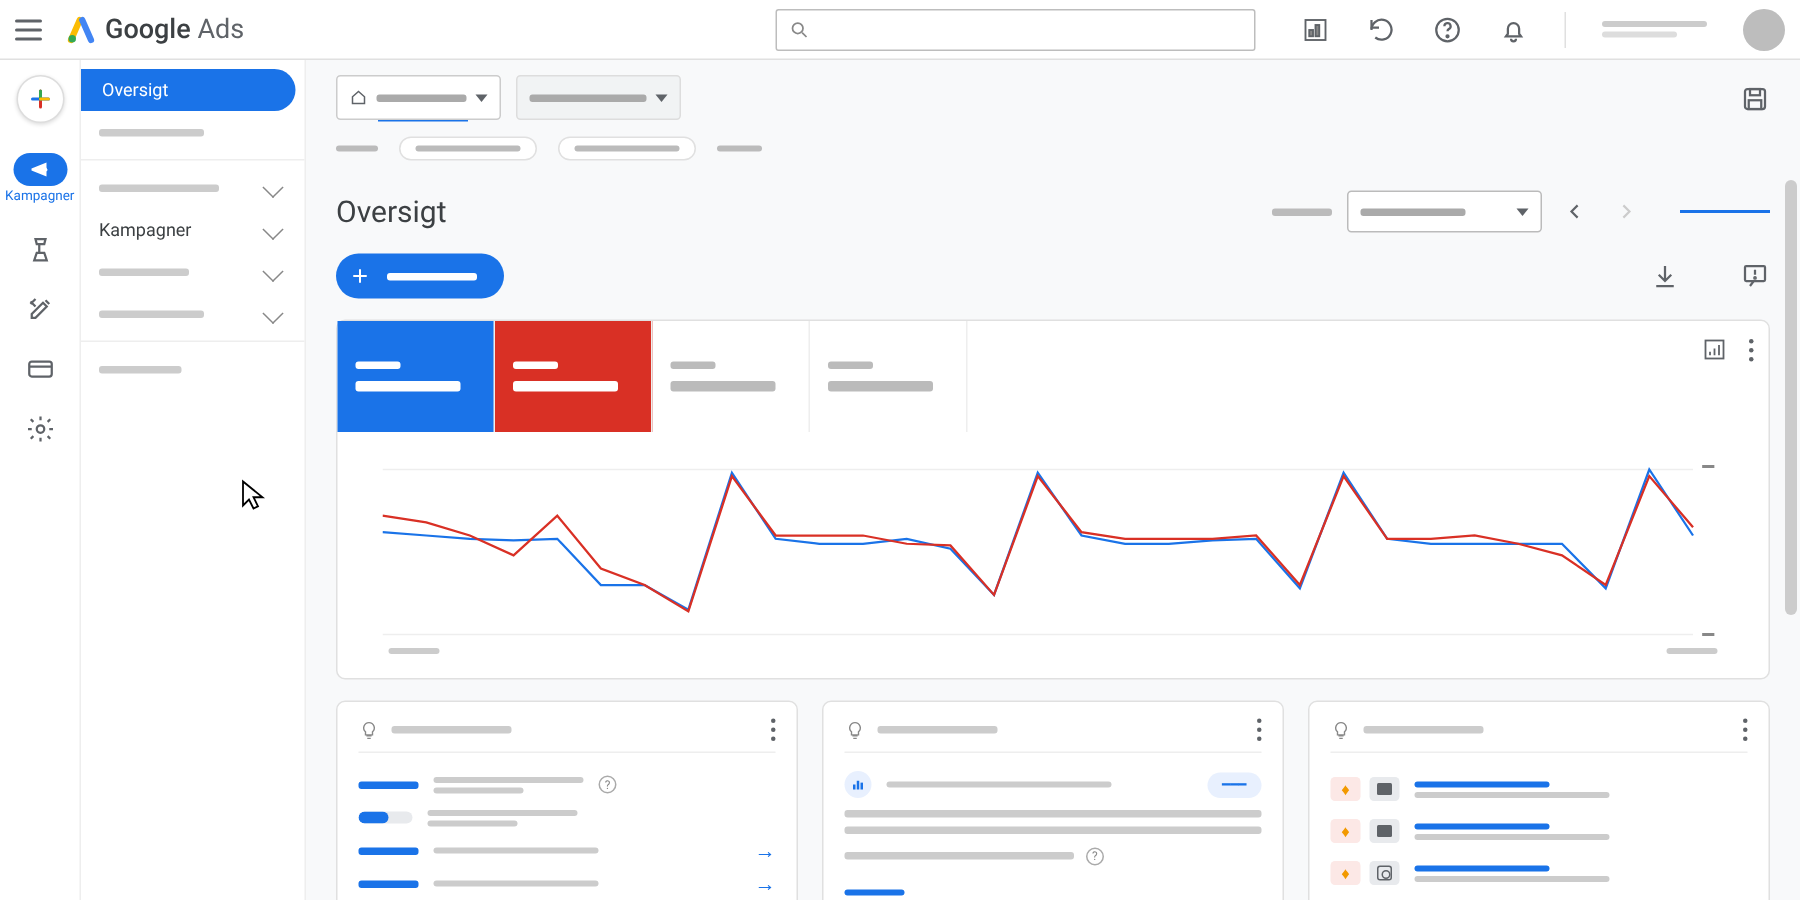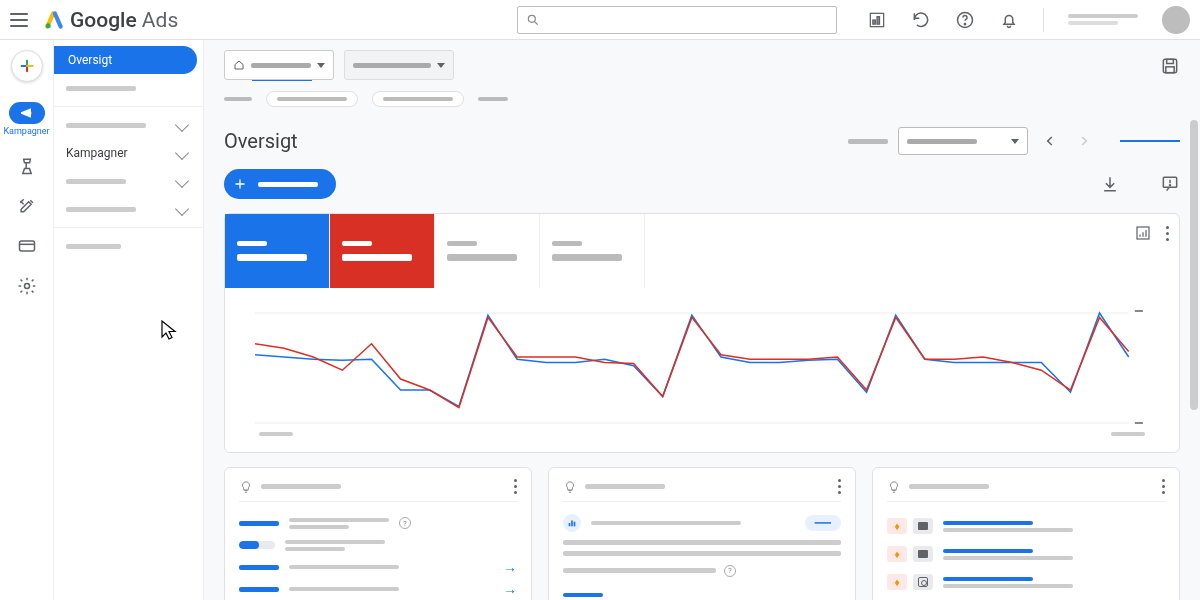--- a/index.html
+++ b/index.html
@@ -4,21 +4,21 @@
 <style>
   * { box-sizing: border-box; margin: 0; padding: 0; font-family: Roboto, Arial, sans-serif; }
   body { background: #fff; width: 1200px; height: 600px; overflow: hidden; position: relative; }
 
   
   .topbar { height: 40px; border-bottom: 1px solid #e0e0e0; display: flex; align-items: center; padding: 0 10px; gap: 10px; }
   .hamburger { width: 24px; height: 24px; display: flex; flex-direction: column; justify-content: center; gap: 4px; cursor: pointer; }
   .hamburger span { height: 2px; background: #5f6368; border-radius: 1px; width: 18px; }
   .logo { display: flex; align-items: center; gap: 6px; }
   .logo-mark { width: 20px; height: 20px; }
-  .logo-text { font-size: 21px; color: #5f6368; }
+  .logo-text { font-size: 18px; color: #5f6368; }
   .logo-text b { color: #3c4043; font-weight: 500; }
   .search-wrap { margin-left: auto; }
   .search-box { width: 320px; height: 28px; border: 1px solid #bdbdbd; border-radius: 2px; display: flex; align-items: center; padding: 0 8px; gap: 8px; background: #fff; }
   .search-box svg { width: 14px; height: 14px; }
   .top-icons { display: flex; align-items: center; gap: 24px; margin-left: 20px; }
   .top-icon { width: 20px; height: 20px; color: #5f6368; cursor: pointer; display:flex; align-items:center; justify-content:center;}
   .top-divider { width: 1px; height: 24px; background: #e0e0e0; }
   .acct { display:flex; flex-direction:column; gap:3px; }
   .acct .l1 { width:70px; height:4px; background:#ccc; border-radius:2px;}
   .acct .l2 { width:50px; height:4px; background:#ddd; border-radius:2px;}

